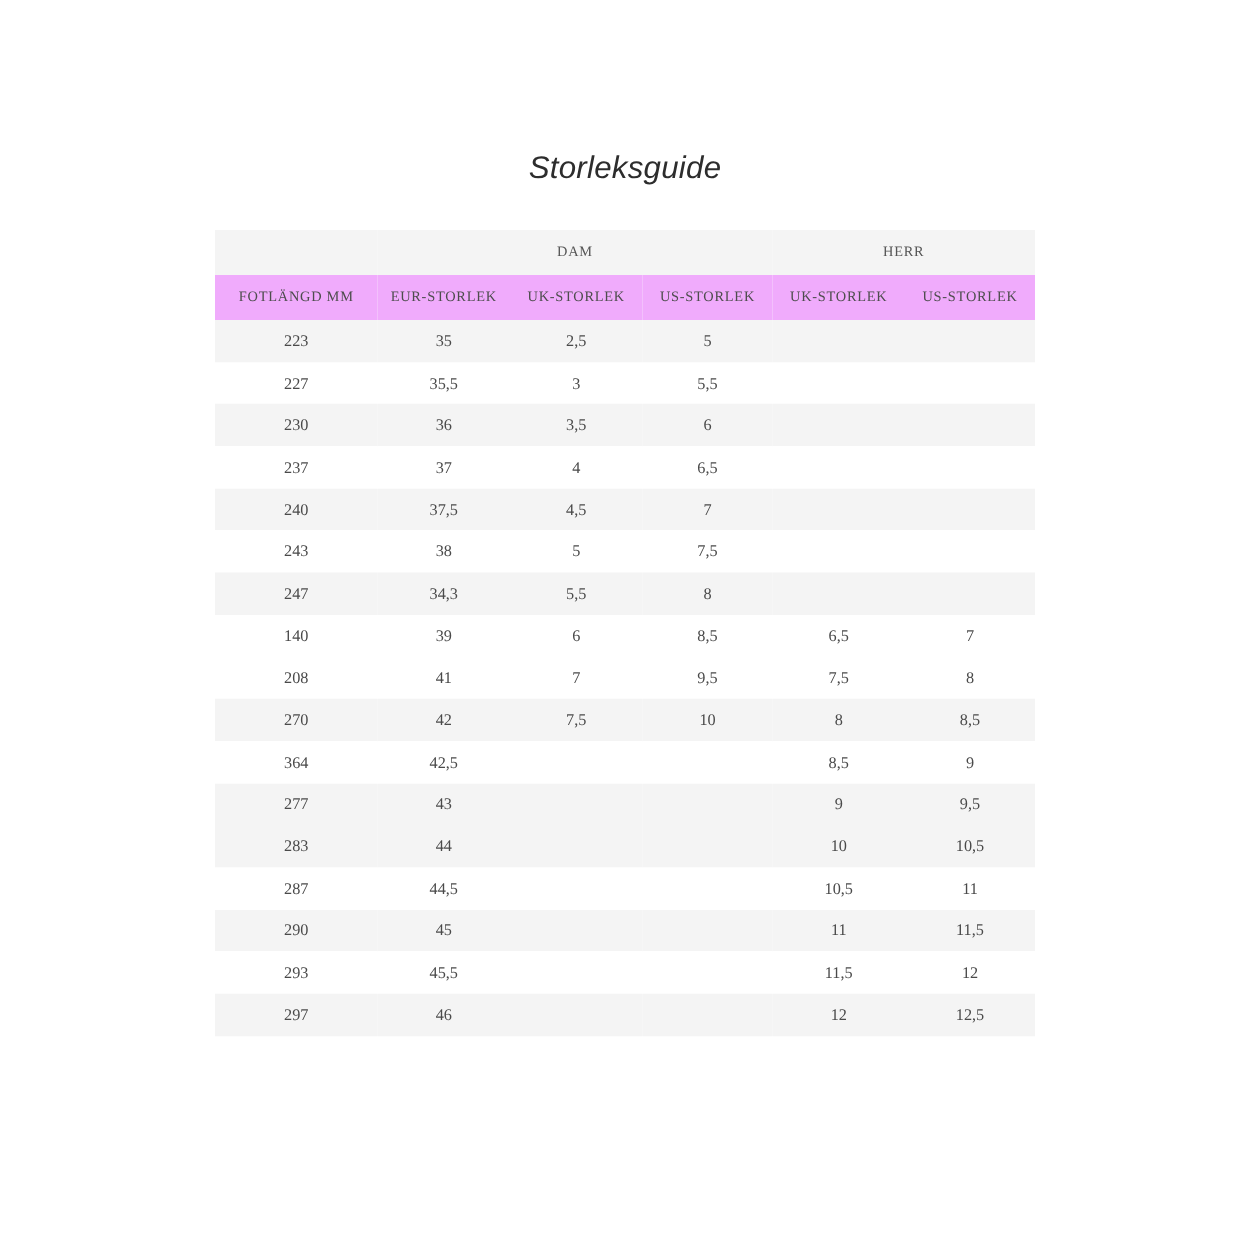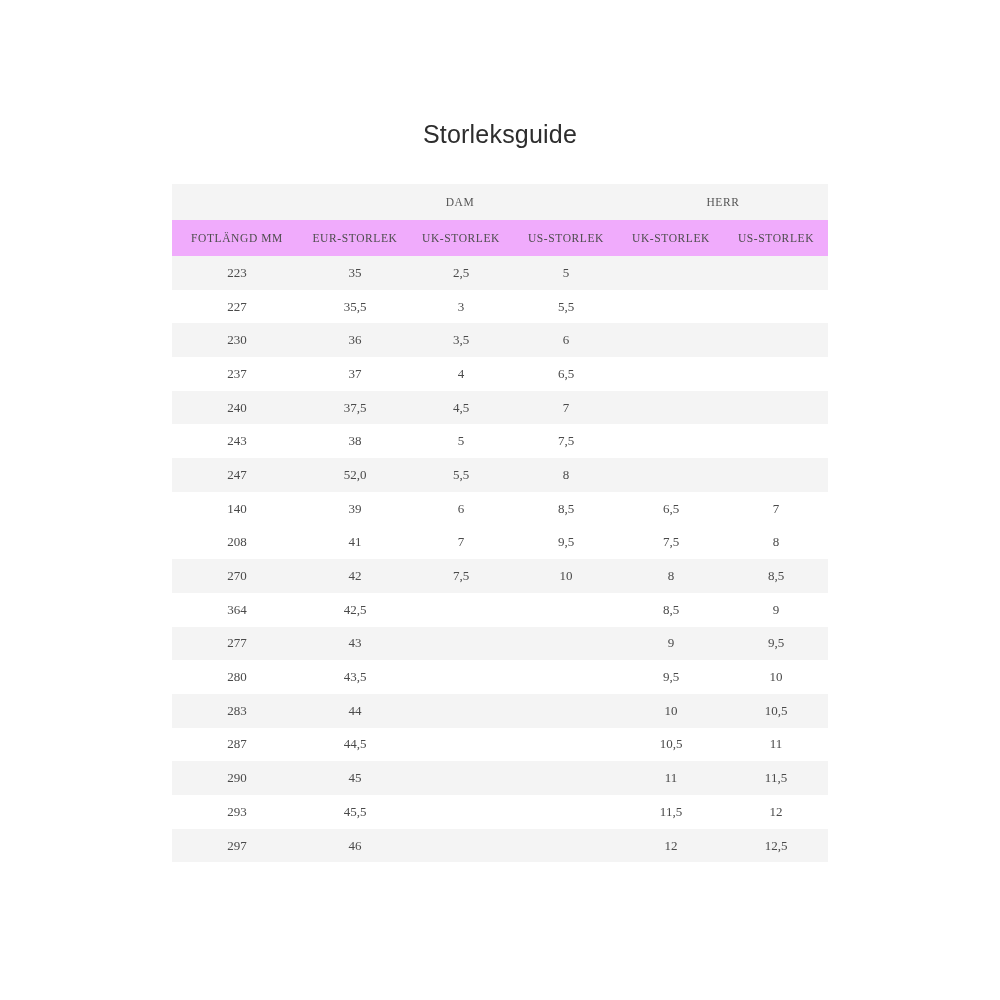--- a/index.html
+++ b/index.html
@@ -19,20 +19,21 @@
     width: 1000px;
     height: 1000px;
     box-sizing: border-box;
   }
   .title {
     position: absolute;
     top: 120px;
     left: 0;
     width: 1000px;
     text-align: center;
+    font-style: italic;
     font-size: 25px;
     font-weight: 400;
     letter-spacing: 0.2px;
     color: #2d2d2d;
   }
   .table-wrap {
     position: absolute;
     top: 184px;
     left: 172px;
     width: 656px;
@@ -161,21 +162,21 @@
         <tr class="data-row even">
           <td class="col-foot">243</td>
           <td>38</td>
           <td>5</td>
           <td>7,5</td>
           <td></td>
           <td></td>
         </tr>
         <tr class="data-row odd">
           <td class="col-foot">247</td>
-          <td>52,0</td>
+          <td>34,3</td>
           <td>5,5</td>
           <td>8</td>
           <td></td>
           <td></td>
         </tr>
         <tr class="data-row even">
           <td class="col-foot">140</td>
           <td>39</td>
           <td>6</td>
           <td>8,5</td>
@@ -207,28 +208,20 @@
           <td>9</td>
         </tr>
         <tr class="data-row odd">
           <td class="col-foot">277</td>
           <td>43</td>
           <td></td>
           <td></td>
           <td>9</td>
           <td>9,5</td>
         </tr>
-        <tr class="data-row even">
-          <td class="col-foot">280</td>
-          <td>43,5</td>
-          <td></td>
-          <td></td>
-          <td>9,5</td>
-          <td>10</td>
-        </tr>
         <tr class="data-row odd">
           <td class="col-foot">283</td>
           <td>44</td>
           <td></td>
           <td></td>
           <td>10</td>
           <td>10,5</td>
         </tr>
         <tr class="data-row even">
           <td class="col-foot">287</td>

